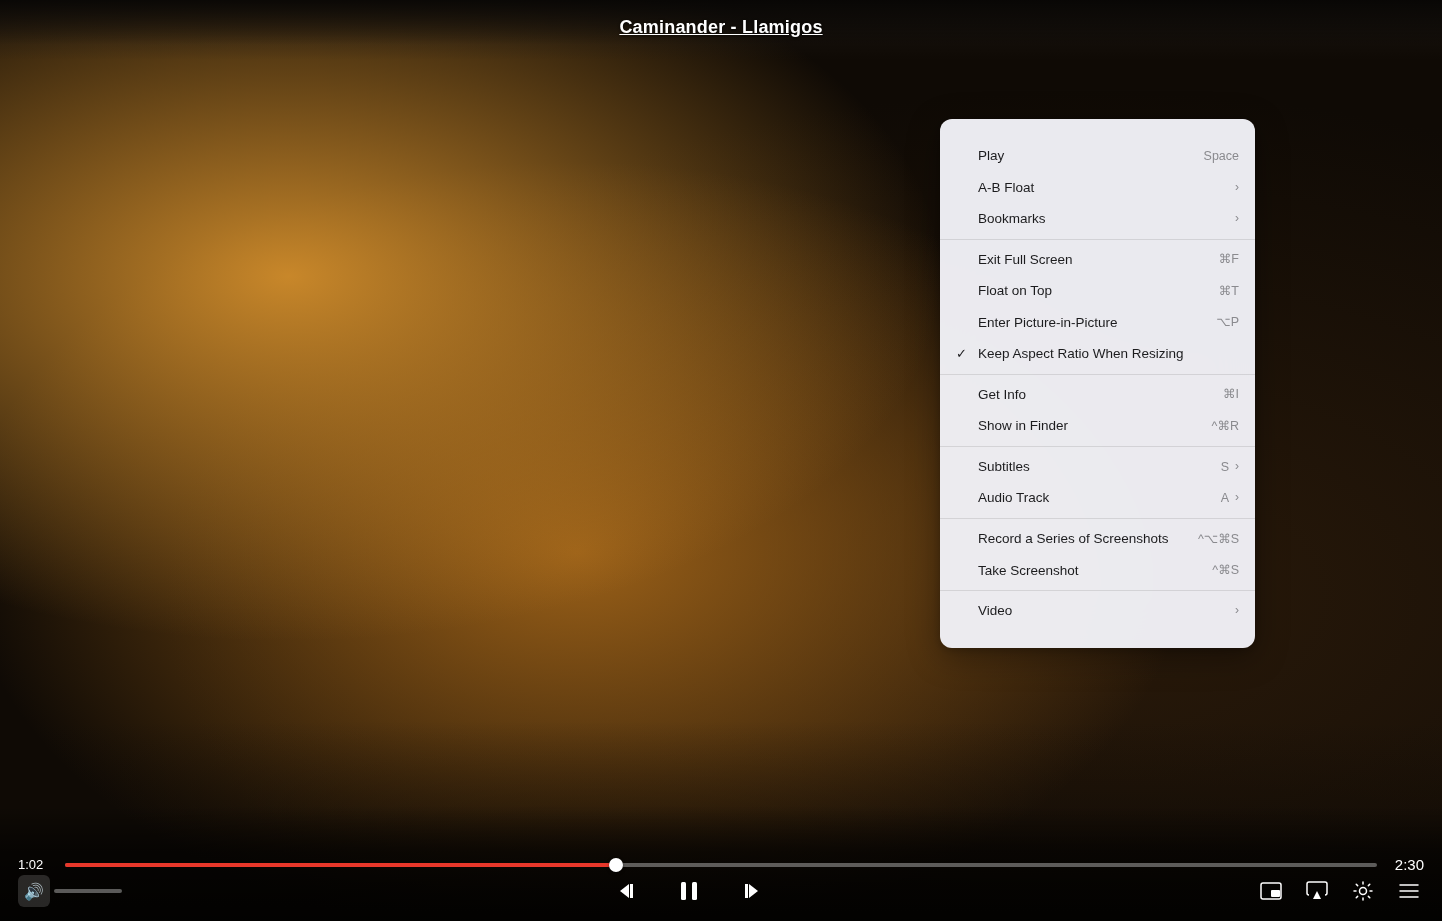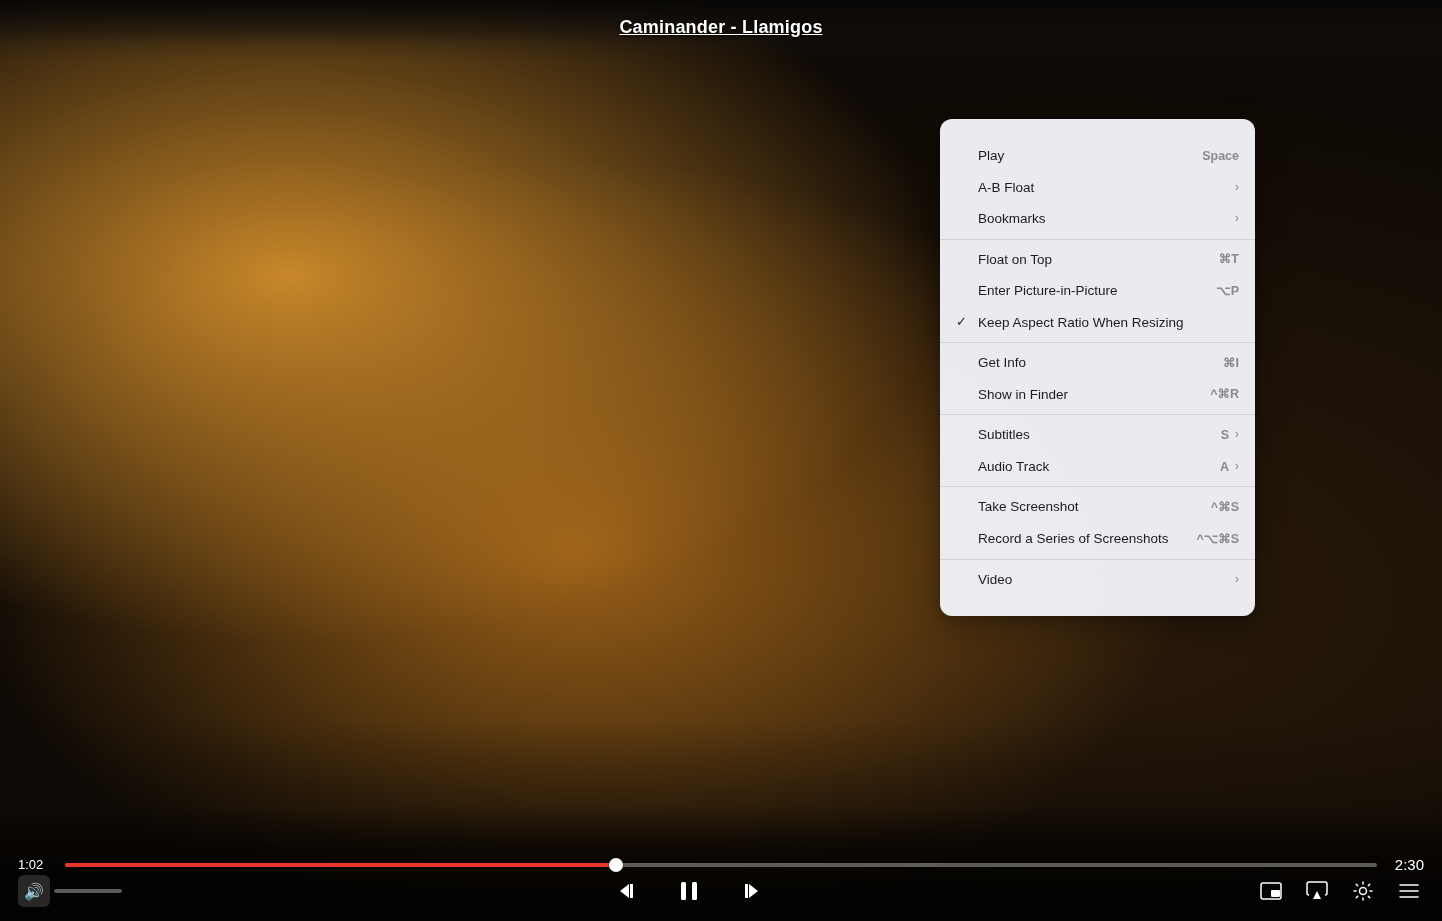--- a/index.html
+++ b/index.html
@@ -217,21 +217,20 @@
       margin-right: 2px;
       min-width: 14px;
     }
 
     .menu-shortcut {
       color: #8a8a8e;
       font-size: 12.5px;
       display: flex;
       align-items: center;
       gap: 2px;
-      font-weight: bold;
     }
 
     .menu-arrow {
       color: #8a8a8e;
       font-size: 12px;
     }
 
     .menu-separator {
       height: 1px;
       background: rgba(0,0,0,0.1);
@@ -385,20 +384,29 @@
         <span class="checkmark"></span>
         <span class="menu-item-label">Bookmarks</span>
       </div>
       <div class="menu-item-right">
         <span class="menu-arrow">›</span>
       </div>
     </div>
 
     <div class="menu-separator"></div>
 
+    <div class="menu-item">
+      <div class="menu-item-left">
+        <span class="checkmark"></span>
+        <span class="menu-item-label">Exit Full Screen</span>
+      </div>
+      <div class="menu-item-right">
+        <span class="menu-shortcut">⌘F</span>
+      </div>
+    </div>
 
     <div class="menu-item">
       <div class="menu-item-left">
         <span class="checkmark"></span>
         <span class="menu-item-label">Float on Top</span>
       </div>
       <div class="menu-item-right">
         <span class="menu-shortcut">⌘T</span>
       </div>
     </div>
@@ -464,34 +472,34 @@
         <span class="menu-shortcut">A</span>
         <span class="menu-arrow">›</span>
       </div>
     </div>
 
     <div class="menu-separator"></div>
 
     <div class="menu-item">
       <div class="menu-item-left">
         <span class="checkmark"></span>
+        <span class="menu-item-label">Record a Series of Screenshots</span>
+      </div>
+      <div class="menu-item-right">
+        <span class="menu-shortcut">^⌥⌘S</span>
+      </div>
+    </div>
+
+    <div class="menu-item">
+      <div class="menu-item-left">
+        <span class="checkmark"></span>
         <span class="menu-item-label">Take Screenshot</span>
       </div>
       <div class="menu-item-right">
         <span class="menu-shortcut">^⌘S</span>
-      </div>
-    </div>
-
-    <div class="menu-item">
-      <div class="menu-item-left">
-        <span class="checkmark"></span>
-        <span class="menu-item-label">Record a Series of Screenshots</span>
-      </div>
-      <div class="menu-item-right">
-        <span class="menu-shortcut">^⌥⌘S</span>
       </div>
     </div>
 
     <div class="menu-separator"></div>
 
     <div class="menu-item">
       <div class="menu-item-left">
         <span class="checkmark"></span>
         <span class="menu-item-label">Video</span>
       </div>

